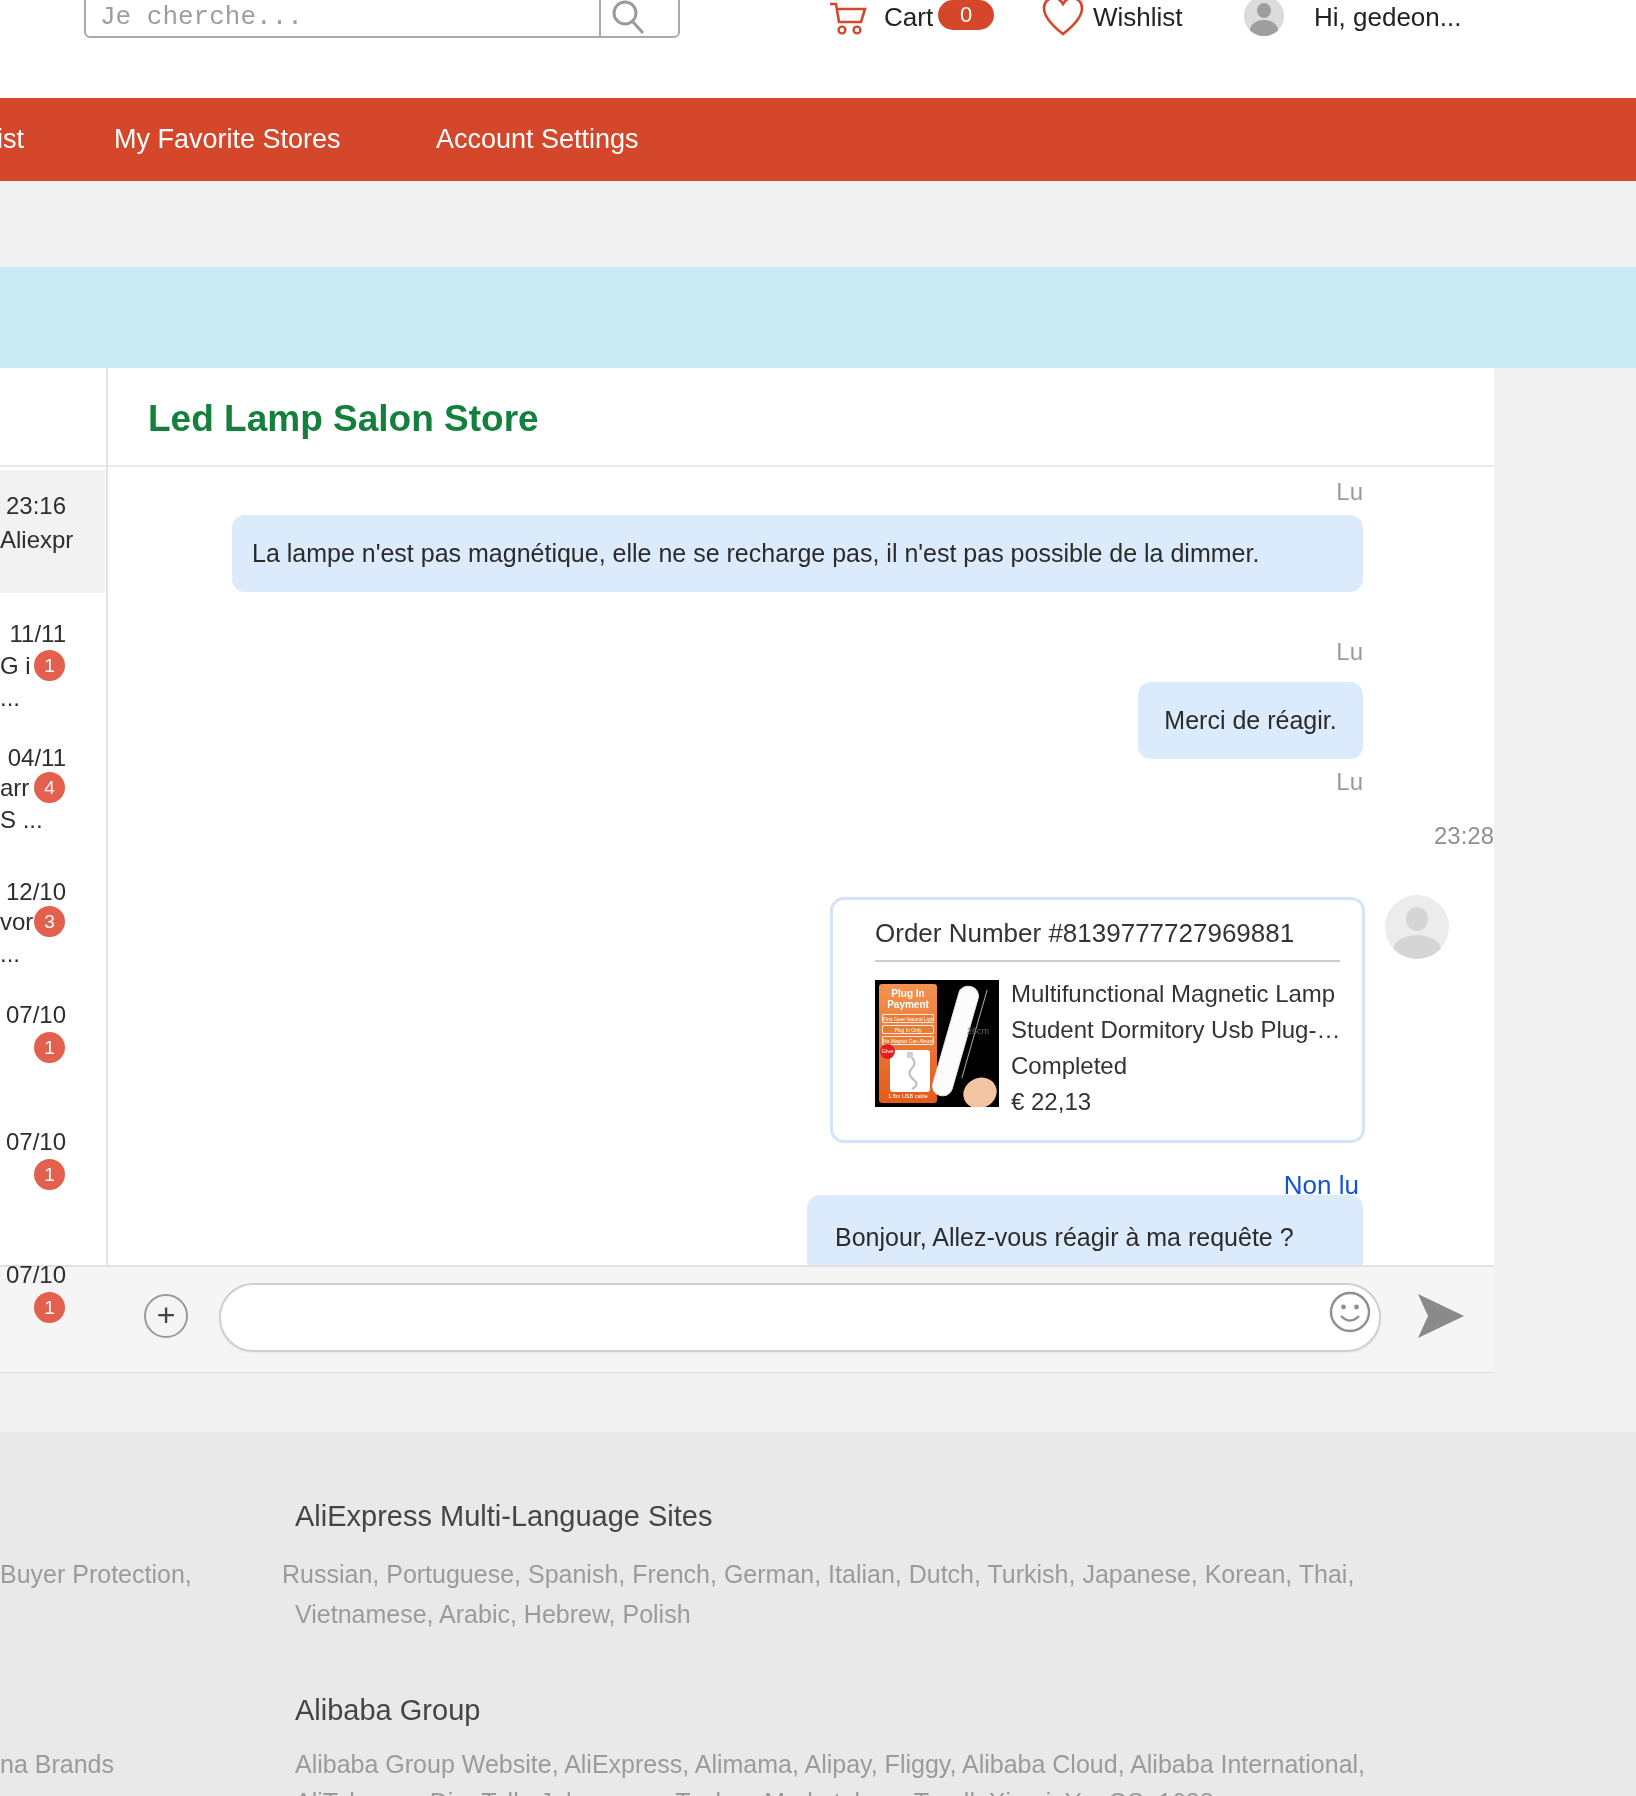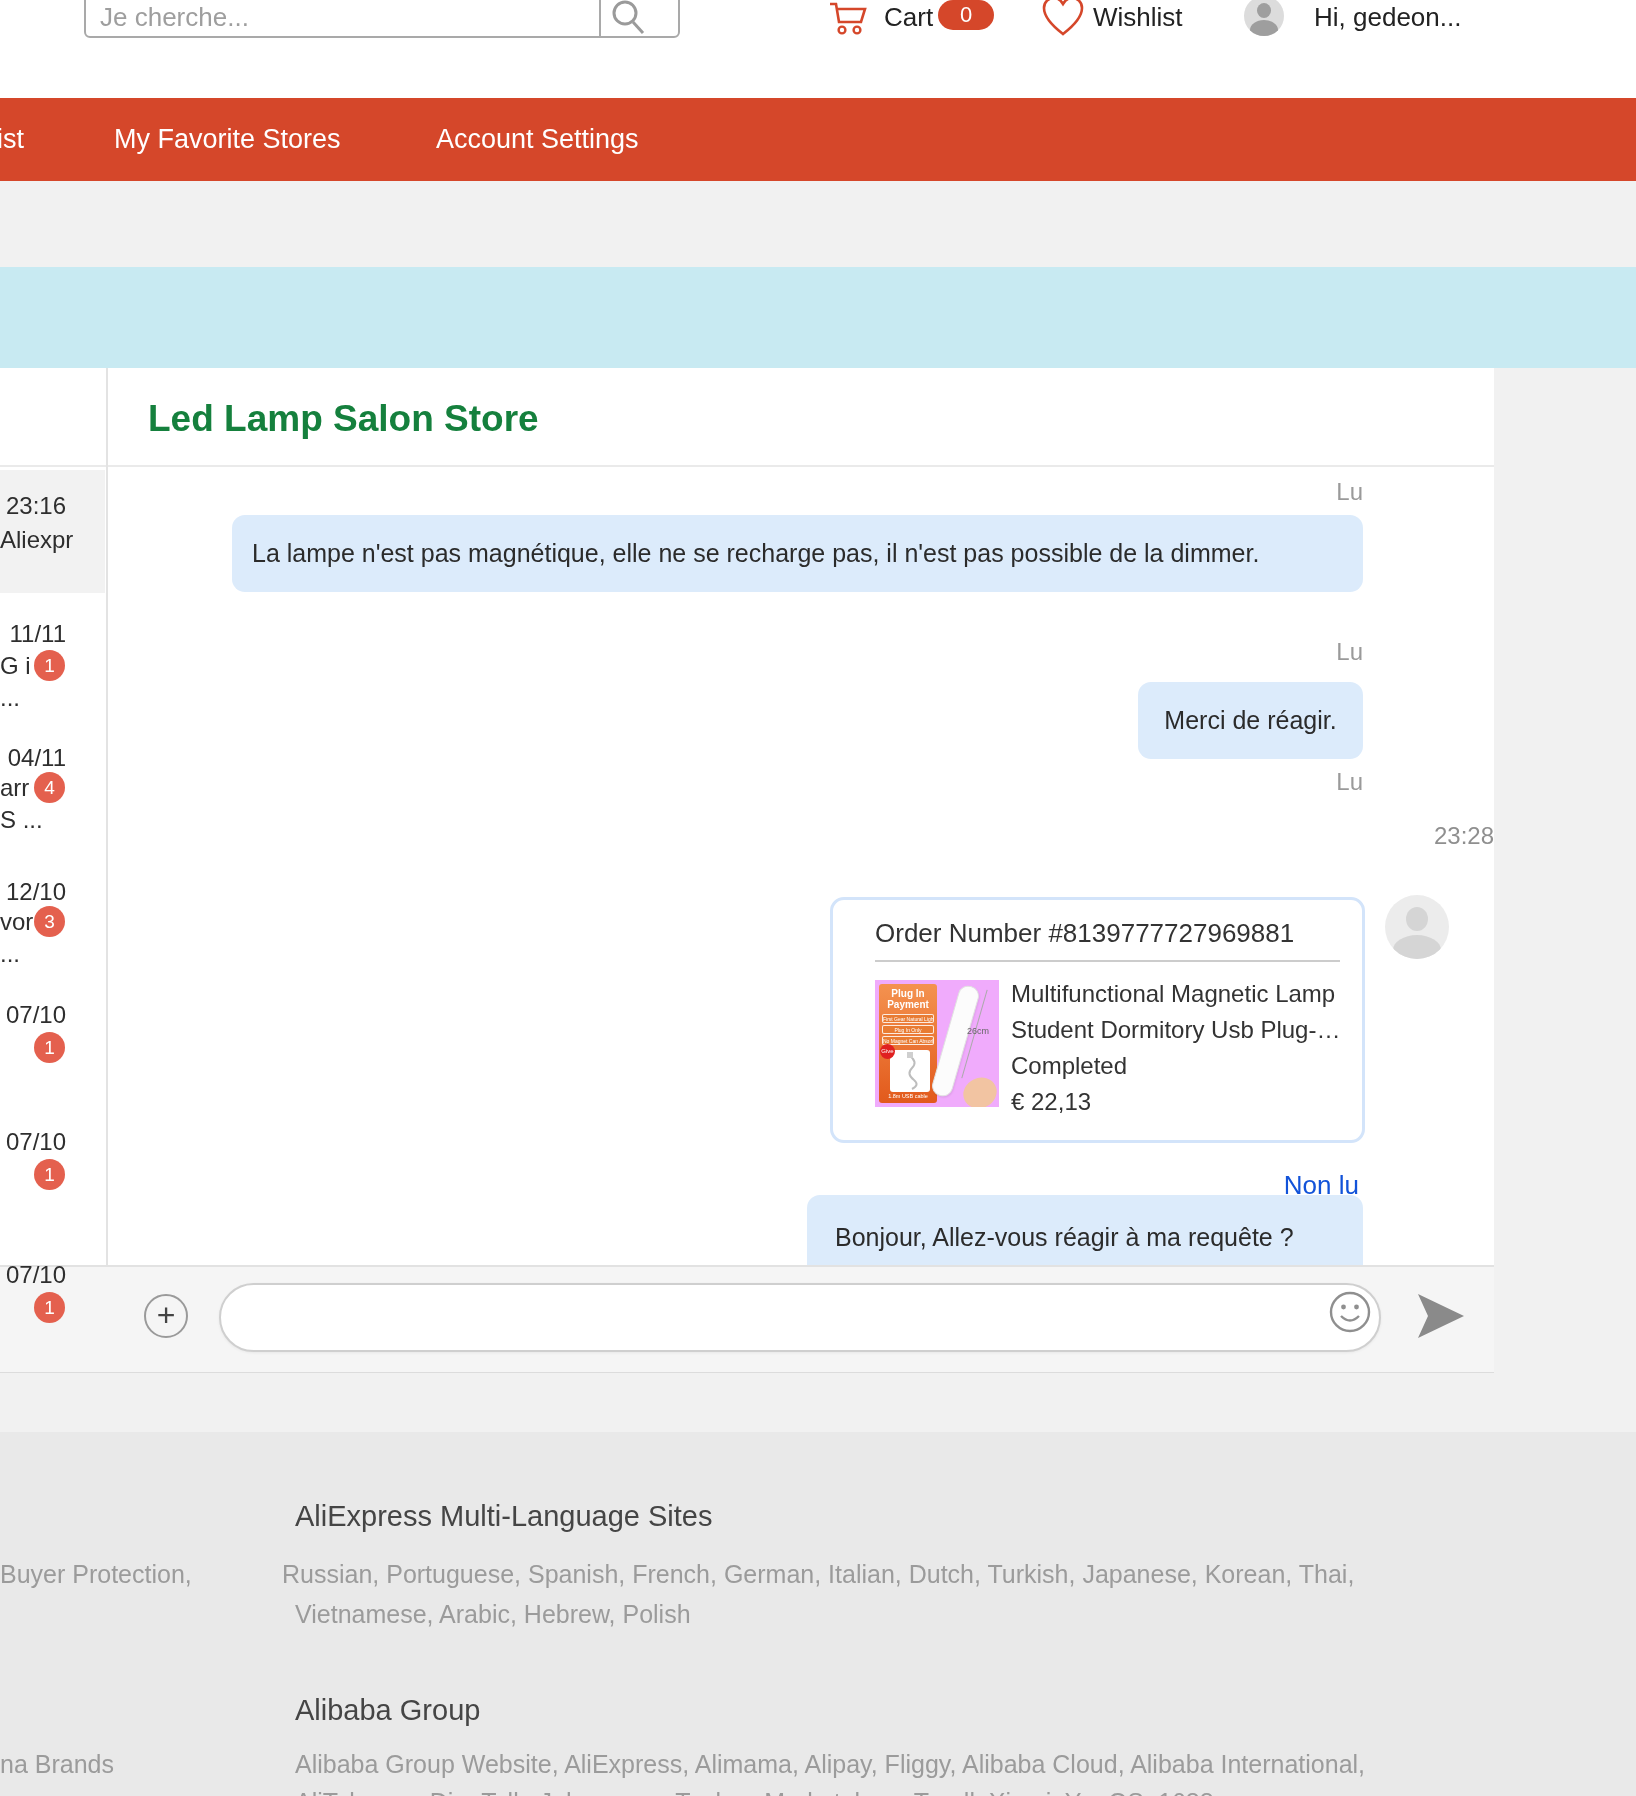--- a/index.html
+++ b/index.html
@@ -8,21 +8,21 @@
     background:#f1f1f1;
     font-family:"Liberation Sans", sans-serif;
     -webkit-font-smoothing:antialiased;
   }
   .abs{position:absolute}
   
   .topbar{left:0;top:0;width:1636px;height:98px;background:#ffffff}
   .searchbox{left:84px;top:-16px;width:596px;height:54px;background:#fff;
     border:2px solid #a9a9a9;border-radius:6px;box-sizing:border-box}
   .searchbox input{position:absolute;left:12px;top:14px;width:480px;height:32px;border:none;outline:none;
-    font-size:26px;color:#444;font-family:Liberation Sans, sans-serif;background:transparent}
+    font-size:26px;color:#444;font-family:Liberation Mono, monospace;background:transparent}
   .searchbox input::placeholder{color:#9e9e9e}
   .search-sep{left:513px;top:2px;width:2px;height:48px;background:#a9a9a9}
   .icon-txt{font-size:26px;color:#222}
   .pill-badge{background:#d5472a;color:#fff;border-radius:16px;text-align:center;font-size:22px;line-height:30px}
   
   .rednav{left:0;top:98px;width:1636px;height:83px;background:#d5472a}
   .rednav .navitem{position:absolute;top:0;height:83px;line-height:83px;color:#fff;font-size:27px;white-space:nowrap}
   
   .banner{left:0;top:267px;width:1636px;height:101px;background:#c8eaf2;border-bottom:1px solid rgba(0,0,0,0.10)}
   
@@ -39,21 +39,21 @@
   
   .lu{font-size:24px;color:#9a9a9a;white-space:nowrap}
   .bubble{background:#dcebfb;border-radius:13px;box-sizing:border-box;color:#2b2b2b;font-size:25px;line-height:37px}
   .ts{font-size:24px;color:#8f8f8f}
   .card{left:830px;top:897px;width:535px;height:246px;background:#fff;border:3px solid #d3e4fa;border-radius:14px;box-sizing:border-box}
   .card-title{position:absolute;left:42px;top:18px;font-size:26px;color:#333;white-space:nowrap}
   .card-div{position:absolute;left:42px;top:60px;width:465px;height:2px;background:#cccccc}
   .card-line{position:absolute;left:178px;width:340px;font-size:24px;line-height:36px;color:#333;white-space:nowrap}
   .nonlu{font-size:26px;color:#1253d9;white-space:nowrap}
   
-  .thumb{position:absolute;left:42px;top:80px;width:124px;height:127px;background:#f0abfc;overflow:hidden}
+  .thumb{position:absolute;left:42px;top:80px;width:124px;height:127px;background:#000000;overflow:hidden}
   .thumb-orange{position:absolute;left:4px;top:4px;width:58px;height:119px;border-radius:3px;
     background:linear-gradient(180deg,#f4924f,#e25a1c)}
   .t-head{position:absolute;left:0;top:4px;width:58px;text-align:center;color:#fff;font-weight:bold;font-size:10px;line-height:11px}
   .t-pill{position:absolute;left:3px;width:52px;height:9px;border:1px solid rgba(255,255,255,.85);border-radius:2px;
     background:#e87b33;color:#fff;font-size:5px;line-height:8px;text-align:center;box-sizing:border-box;white-space:nowrap;overflow:hidden}
   .t-give{position:absolute;left:1px;top:60px;width:15px;height:15px;border-radius:50%;background:#e02020;color:#fff;
     font-size:6px;line-height:15px;text-align:center}
   .t-box{position:absolute;left:11px;top:66px;width:40px;height:42px;background:#fff;border-radius:3px}
   .t-cable{position:absolute;left:0;top:109px;width:58px;text-align:center;color:#fff;font-size:5.5px;white-space:nowrap}
   .t-lamp{position:absolute;left:70px;top:4px;width:19px;height:112px;background:#fcfcfc;border:1px solid #e2e2e2;

